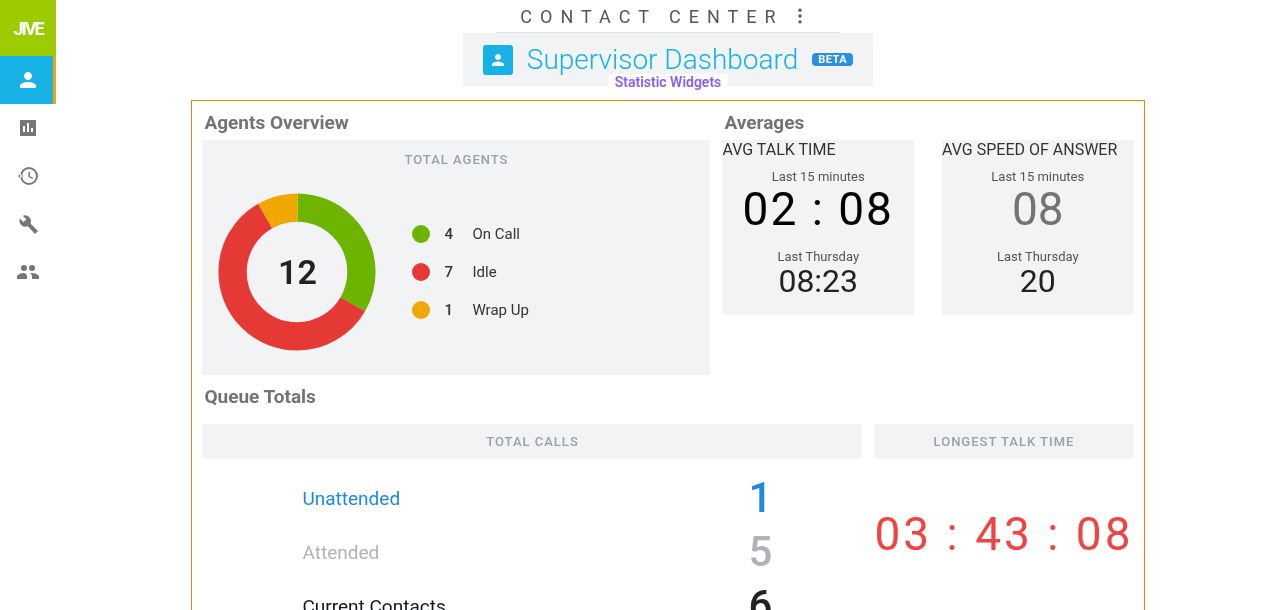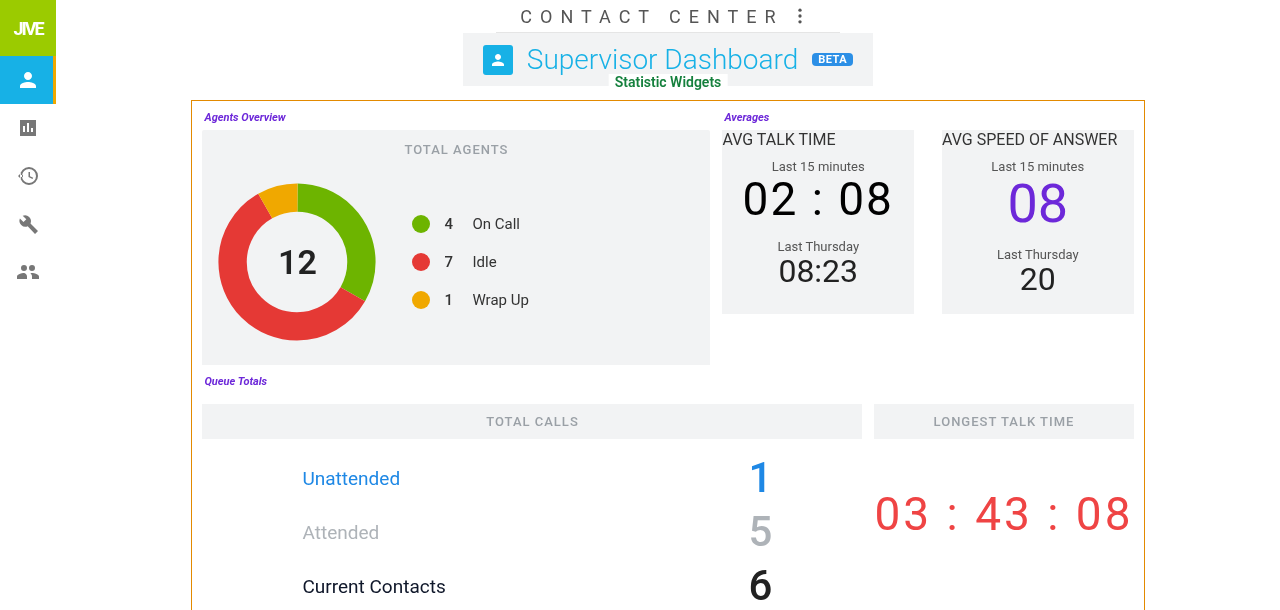--- a/index.html
+++ b/index.html
@@ -22,24 +22,24 @@
 
   .subhead { background:#f2f3f4; padding:10px 20px; display:flex; align-items:center; gap:14px; }
   .subhead-icon { width:30px; height:30px; background:#17B1E6; border-radius:3px; display:flex; align-items:center; justify-content:center; color:#fff; }
   .subhead-icon svg { width:18px; height:18px; fill:#fff; }
   .subhead-title { color:#17B1E6; font-size:28px; font-weight:300; }
   .beta-badge { background:#2C8FE6; color:#fff; font-size:11px; font-weight:700; padding:0 6px; border-radius:4px; letter-spacing:0.5px; }
 
   .content { flex:1; padding:14px 18px 18px 18px; position:relative; }
 
   .stat-legend { position:relative; height:0; }
-  .stat-legend-text { position:absolute; top:-26px; left:50%; transform:translateX(-50%); background:#fff; padding:0 6px; color:#15803d; font-size:14px; font-weight:600; z-index:3; }
+  .stat-legend-text { position:absolute; top:-26px; left:50%; transform:translateX(-50%); background:#fff; padding:0 6px; color:#8b5cf6; font-size:14px; font-weight:600; z-index:3; }
   .stat-box { border:1px solid #E38A00; padding:10px 10px 14px 10px; position:relative; }
 
-  .section-title { font-weight:700; font-size:11px; color:#6d28d9; padding:0 2px 6px 2px;font-style:italic; }
+  .section-title { font-weight:700; font-size:19px; color:#737373; padding:0 2px 6px 2px; }
 
   .rowA { display:flex; gap:12px; }
   .colA-left { flex:0 0 508px; display:flex; flex-direction:column; }
   .colA-right { flex:1; display:flex; flex-direction:column; }
 
   .card { background:#f2f3f4; border-radius:2px; }
   .card .card-head { text-align:center; font-size:13px; letter-spacing:1px; color:#9aa0a6; padding:12px 0 6px; font-weight:500; }
 
   .total-agents { display:flex; align-items:center; padding:14px 10px 18px 10px; background:#f2f3f4; gap:30px; }
   .donut-wrap { position:relative; width:170px; height:170px; }
@@ -47,21 +47,21 @@
   .legend { display:flex; flex-direction:column; gap:20px; font-size:15px; color:#333; }
   .legend-row { display:flex; align-items:center; gap:14px; }
   .dot { width:18px; height:18px; border-radius:50%; }
   .legend-count { width:14px; text-align:left; font-weight:500; }
 
   .avg-row { display:flex; gap:28px; }
   .avg-card { flex:1; background:#f2f3f4; }
   .avg-body { display:flex; flex-direction:column; align-items:center; padding:10px 0 16px; background:#f2f3f4; }
   .sub-label { font-size:13px; color:#555; }
   .big-blue { font-size:46px; font-weight:400; color:#000000; letter-spacing:2px; line-height:1.1; }
-  .big-purple { font-size:54px; font-weight:400; color:#6d28d9; line-height:1.1; }
+  .big-purple { font-size:46px; font-weight:400; color:#737373; line-height:1.1; }
   .mid-dark { font-size:32px; font-weight:400; color:#222; line-height:1.1; }
 
   .rowB { display:flex; gap:12px; margin-top:10px; }
   .colB-left { flex:0 0 660px; }
   .colB-right { flex:1; }
 
   .total-calls-body { background:#fff; padding:18px 90px 18px 100px; display:flex; flex-direction:column; gap:12px; }
   .call-row { display:flex; align-items:center; justify-content:space-between; font-size:19px; }
   .call-row .lbl.blue { color:#1E88E5; }
   .call-row .lbl.grey { color:#aeb3b8; }

